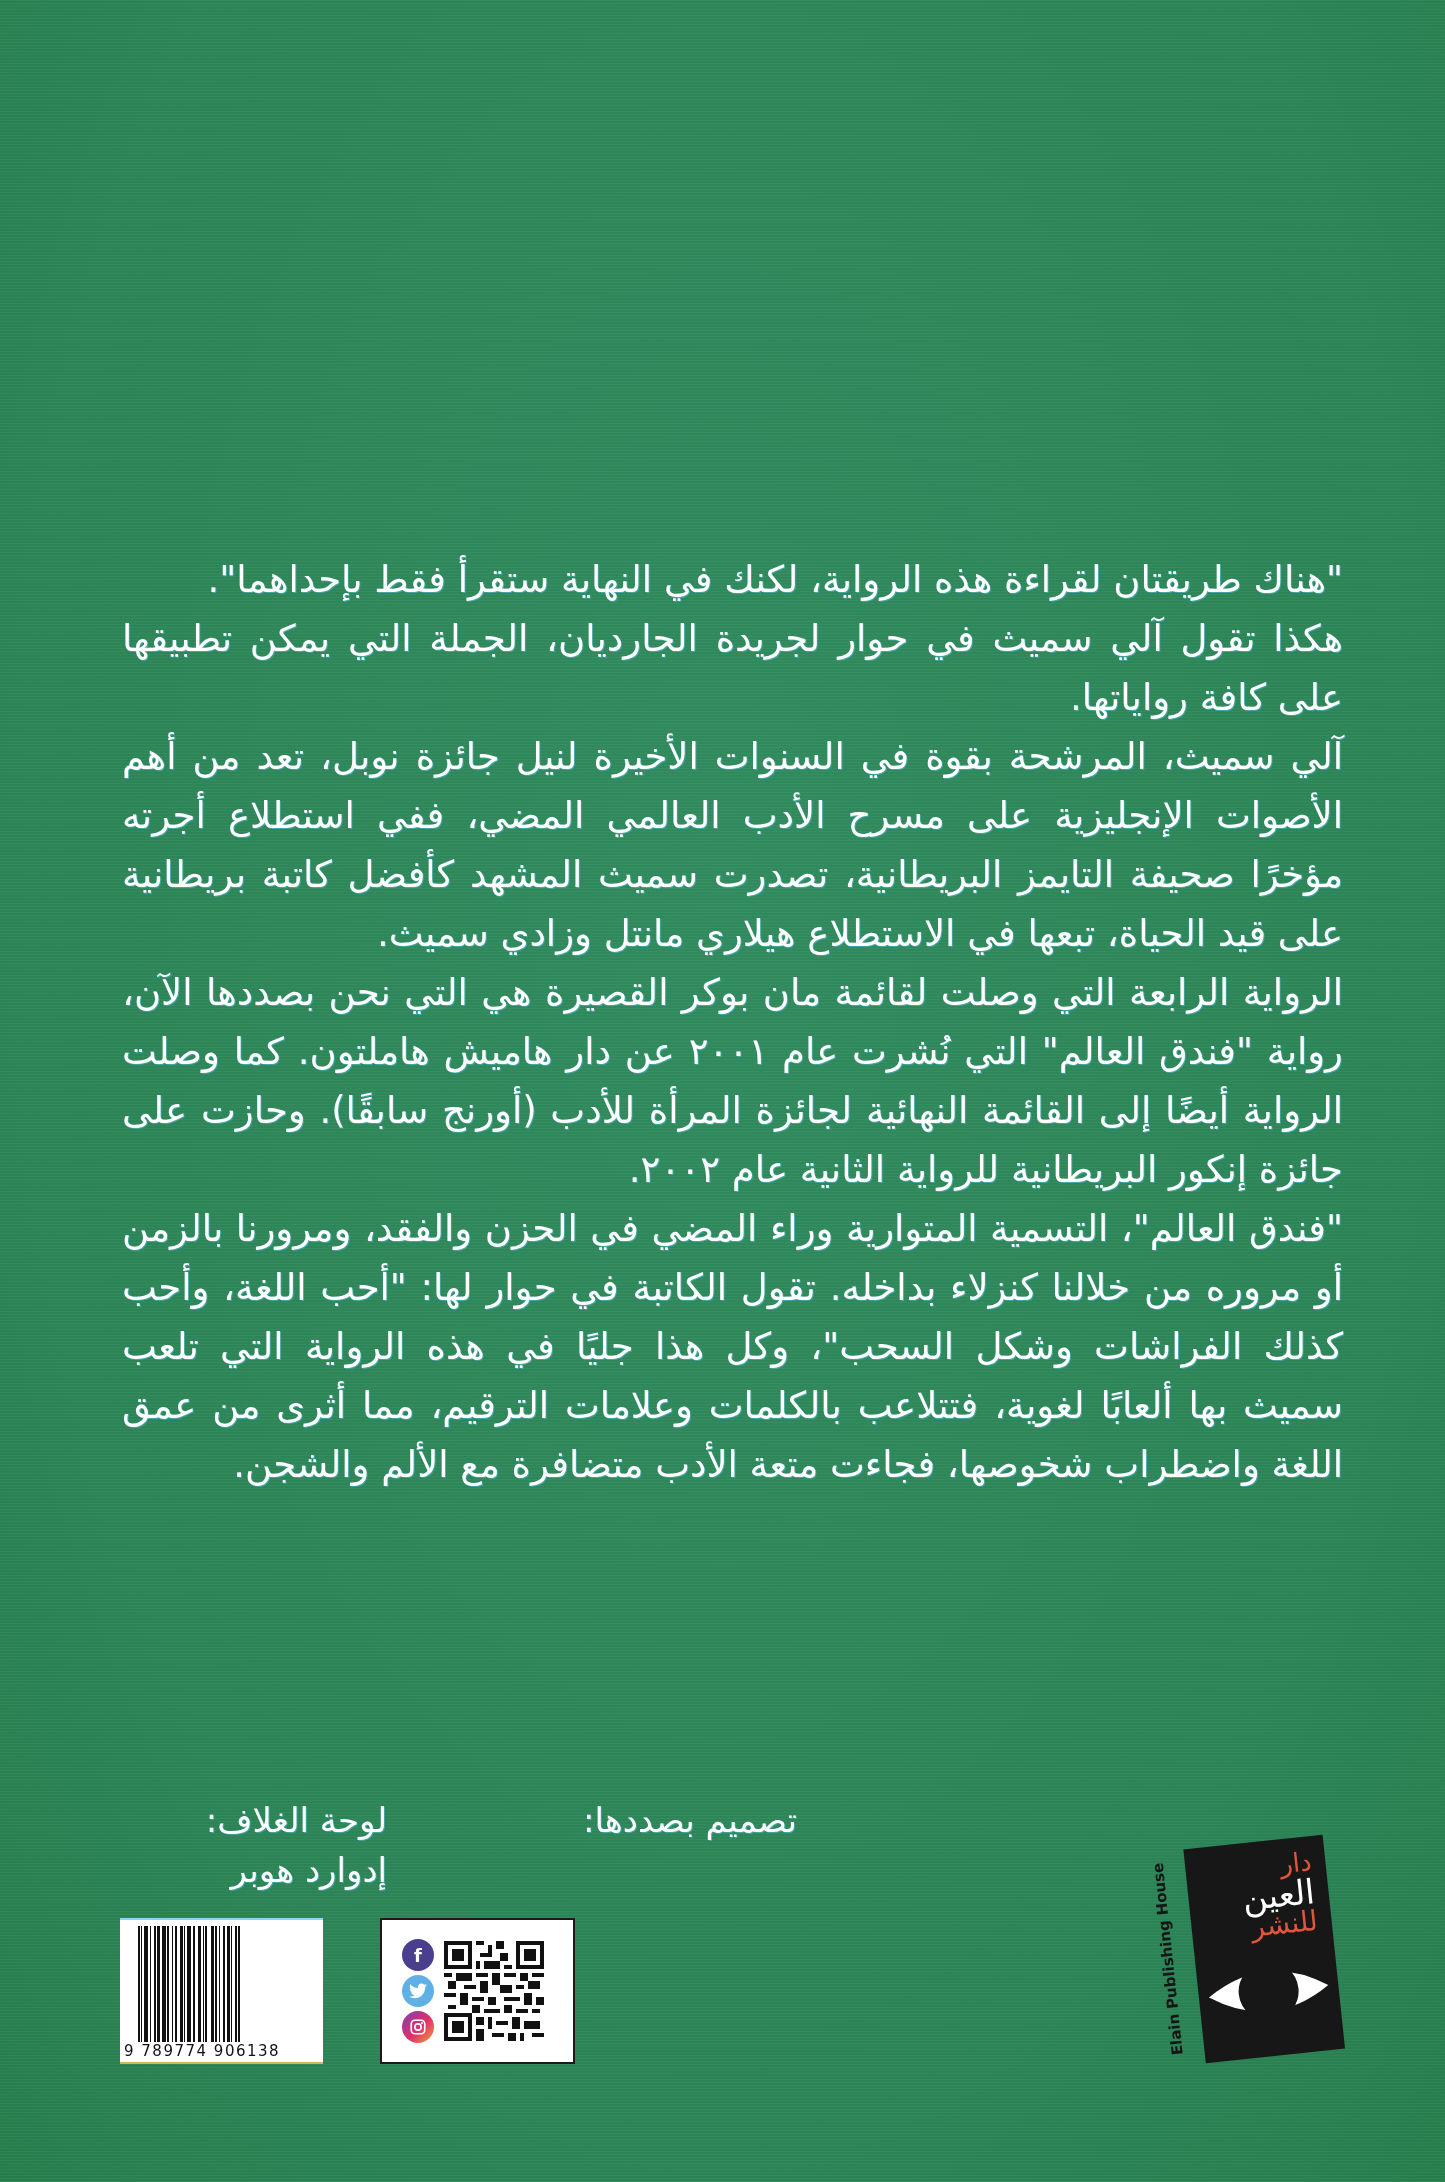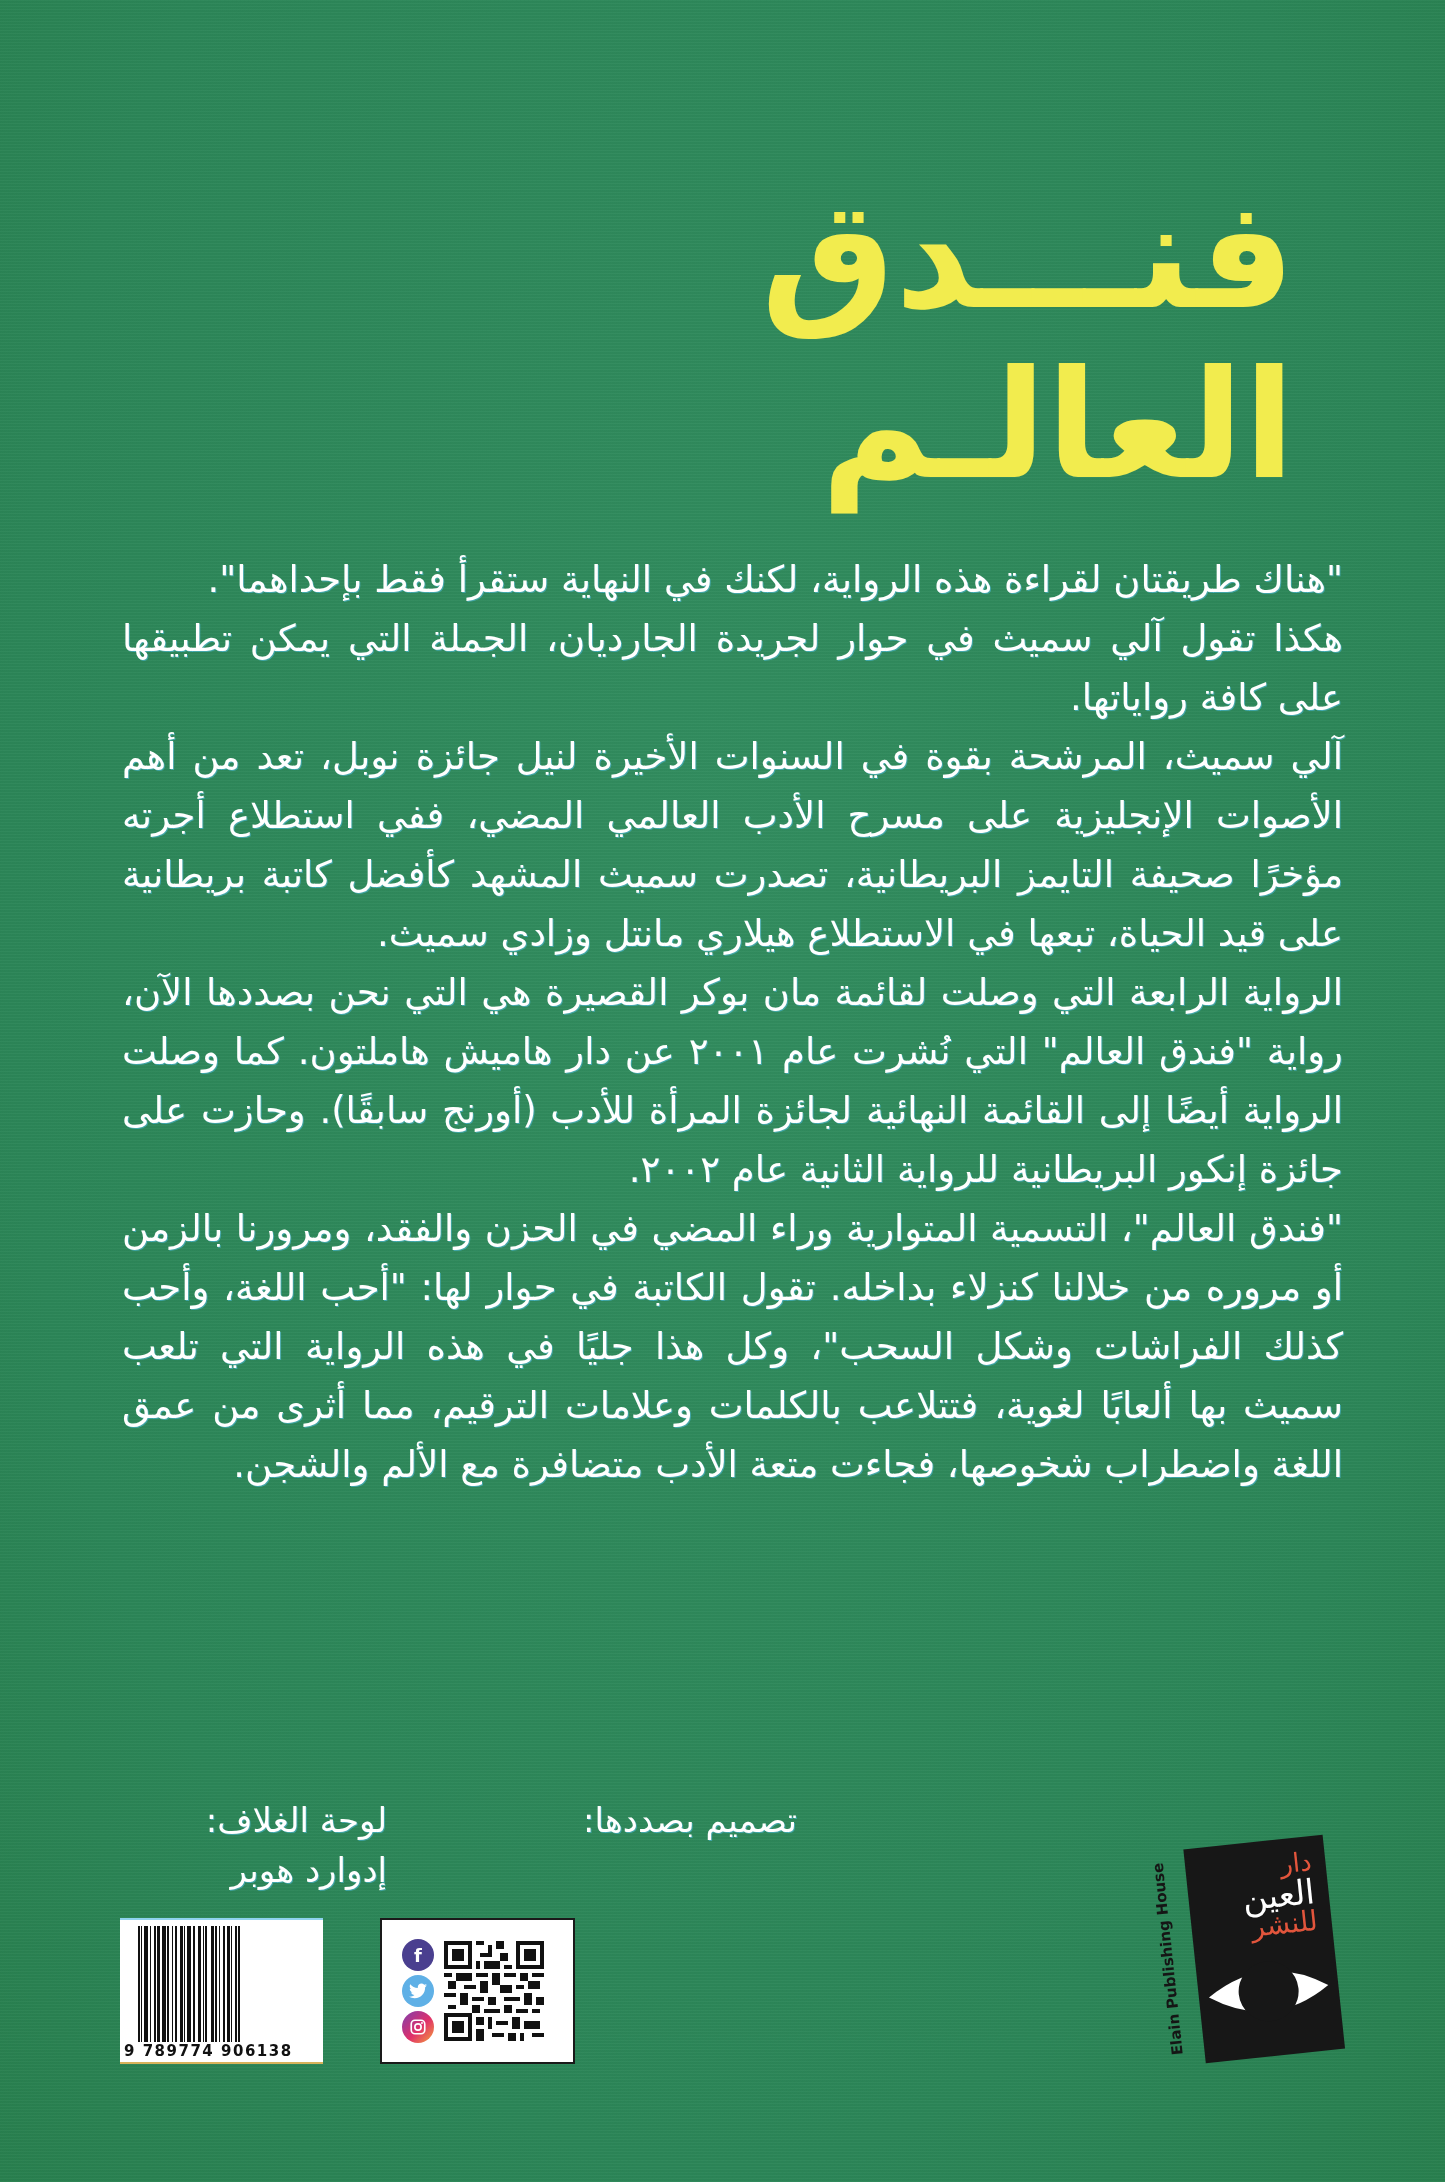--- a/index.html
+++ b/index.html
@@ -81,21 +81,20 @@
   .bars span.gap { background: transparent; }
   .isbn {
     position: absolute;
     left: 2px; bottom: 2px;
     font-family: "DejaVu Sans", sans-serif;
     font-size: 15px;
     letter-spacing: 1.5px;
     color: #111;
     background: #fff;
     padding: 0 2px;
-    font-weight: bold;
   }
 
   
   .qr-box {
     position: absolute;
     left: 380px; top: 1918px;
     width: 195px; height: 146px;
     background: #fff;
     border: 2px solid #1a1a1a;
     display: flex; align-items: center; justify-content: flex-start;
@@ -143,24 +142,20 @@
     writing-mode: vertical-rl; transform: rotate(180deg);
     font-family: "DejaVu Sans", sans-serif; font-weight: bold;
     font-size: 15px; color: #151515; text-align: center;
   }
 </style>
 </head>
 <body>
 
 <div class="cover">
 
-  <div class="title-block">
-    <span class="title-line l1">فنـــدق</span>
-    <span class="title-line l2">العالـم</span>
-  </div>
 
   <div class="body-text">
     <p>"هناك طريقتان لقراءة هذه الرواية، لكنك في النهاية ستقرأ فقط بإحداهما".</p>
     <p>هكذا تقول آلي سميث في حوار لجريدة الجارديان، الجملة التي يمكن تطبيقها على كافة رواياتها.</p>
     <p>آلي سميث، المرشحة بقوة في السنوات الأخيرة لنيل جائزة نوبل، تعد من أهم الأصوات الإنجليزية على مسرح الأدب العالمي المضي، ففي استطلاع أجرته مؤخرًا صحيفة التايمز البريطانية، تصدرت سميث المشهد كأفضل كاتبة بريطانية على قيد الحياة، تبعها في الاستطلاع هيلاري مانتل وزادي سميث.</p>
     <p>الرواية الرابعة التي وصلت لقائمة مان بوكر القصيرة هي التي نحن بصددها الآن، رواية "فندق العالم" التي نُشرت عام ٢٠٠١ عن دار هاميش هاملتون. كما وصلت الرواية أيضًا إلى القائمة النهائية لجائزة المرأة للأدب (أورنج سابقًا). وحازت على جائزة إنكور البريطانية للرواية الثانية عام ٢٠٠٢.</p>
     <p>"فندق العالم"، التسمية المتوارية وراء المضي في الحزن والفقد، ومرورنا بالزمن أو مروره من خلالنا كنزلاء بداخله. تقول الكاتبة في حوار لها: "أحب اللغة، وأحب كذلك الفراشات وشكل السحب"، وكل هذا جليًا في هذه الرواية التي تلعب سميث بها ألعابًا لغوية، فتتلاعب بالكلمات وعلامات الترقيم، مما أثرى من عمق اللغة واضطراب شخوصها، فجاءت متعة الأدب متضافرة مع الألم والشجن.</p>
   </div>
 
   <div class="credits credit-design">

